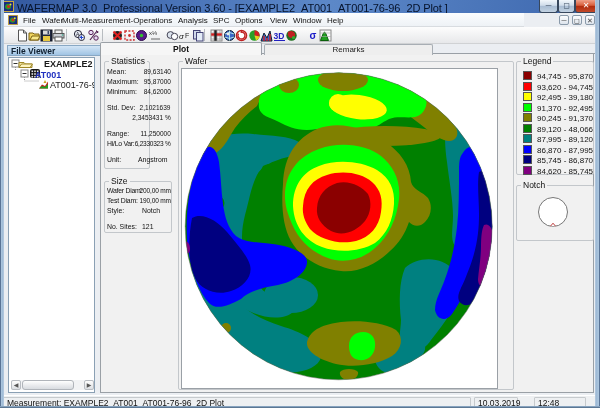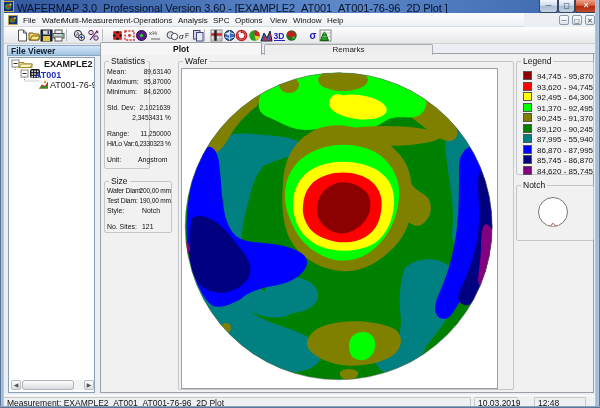--- a/index.html
+++ b/index.html
@@ -347,37 +347,37 @@
       <div class="lgrow" style="top:9px">
           <span class="sw" style="background:#8b0000"></span>
           <span class="lgtxt">94,745 - 95,870</span>
         </div>
       <div class="lgrow" style="top:19.5px">
           <span class="sw" style="background:#ff0000"></span>
           <span class="lgtxt">93,620 - 94,745</span>
         </div>
       <div class="lgrow" style="top:30px">
           <span class="sw" style="background:#ffff00"></span>
-          <span class="lgtxt">92,495 - 64,300</span>
+          <span class="lgtxt">92,495 - 39,180</span>
         </div>
       <div class="lgrow" style="top:40.5px">
           <span class="sw" style="background:#00ff00"></span>
           <span class="lgtxt">91,370 - 92,495</span>
         </div>
       <div class="lgrow" style="top:51px">
           <span class="sw" style="background:#808000"></span>
           <span class="lgtxt">90,245 - 91,370</span>
         </div>
       <div class="lgrow" style="top:61.5px">
           <span class="sw" style="background:#008000"></span>
-          <span class="lgtxt">89,120 - 90,245</span>
+          <span class="lgtxt">89,120 - 48,066</span>
         </div>
       <div class="lgrow" style="top:72px">
           <span class="sw" style="background:#008080"></span>
-          <span class="lgtxt">87,995 - 55,940</span>
+          <span class="lgtxt">87,995 - 89,120</span>
         </div>
       <div class="lgrow" style="top:82.5px">
           <span class="sw" style="background:#0000ff"></span>
           <span class="lgtxt">86,870 - 87,995</span>
         </div>
       <div class="lgrow" style="top:93px">
           <span class="sw" style="background:#000080"></span>
           <span class="lgtxt">85,745 - 86,870</span>
         </div>
       <div class="lgrow" style="top:103.5px">

